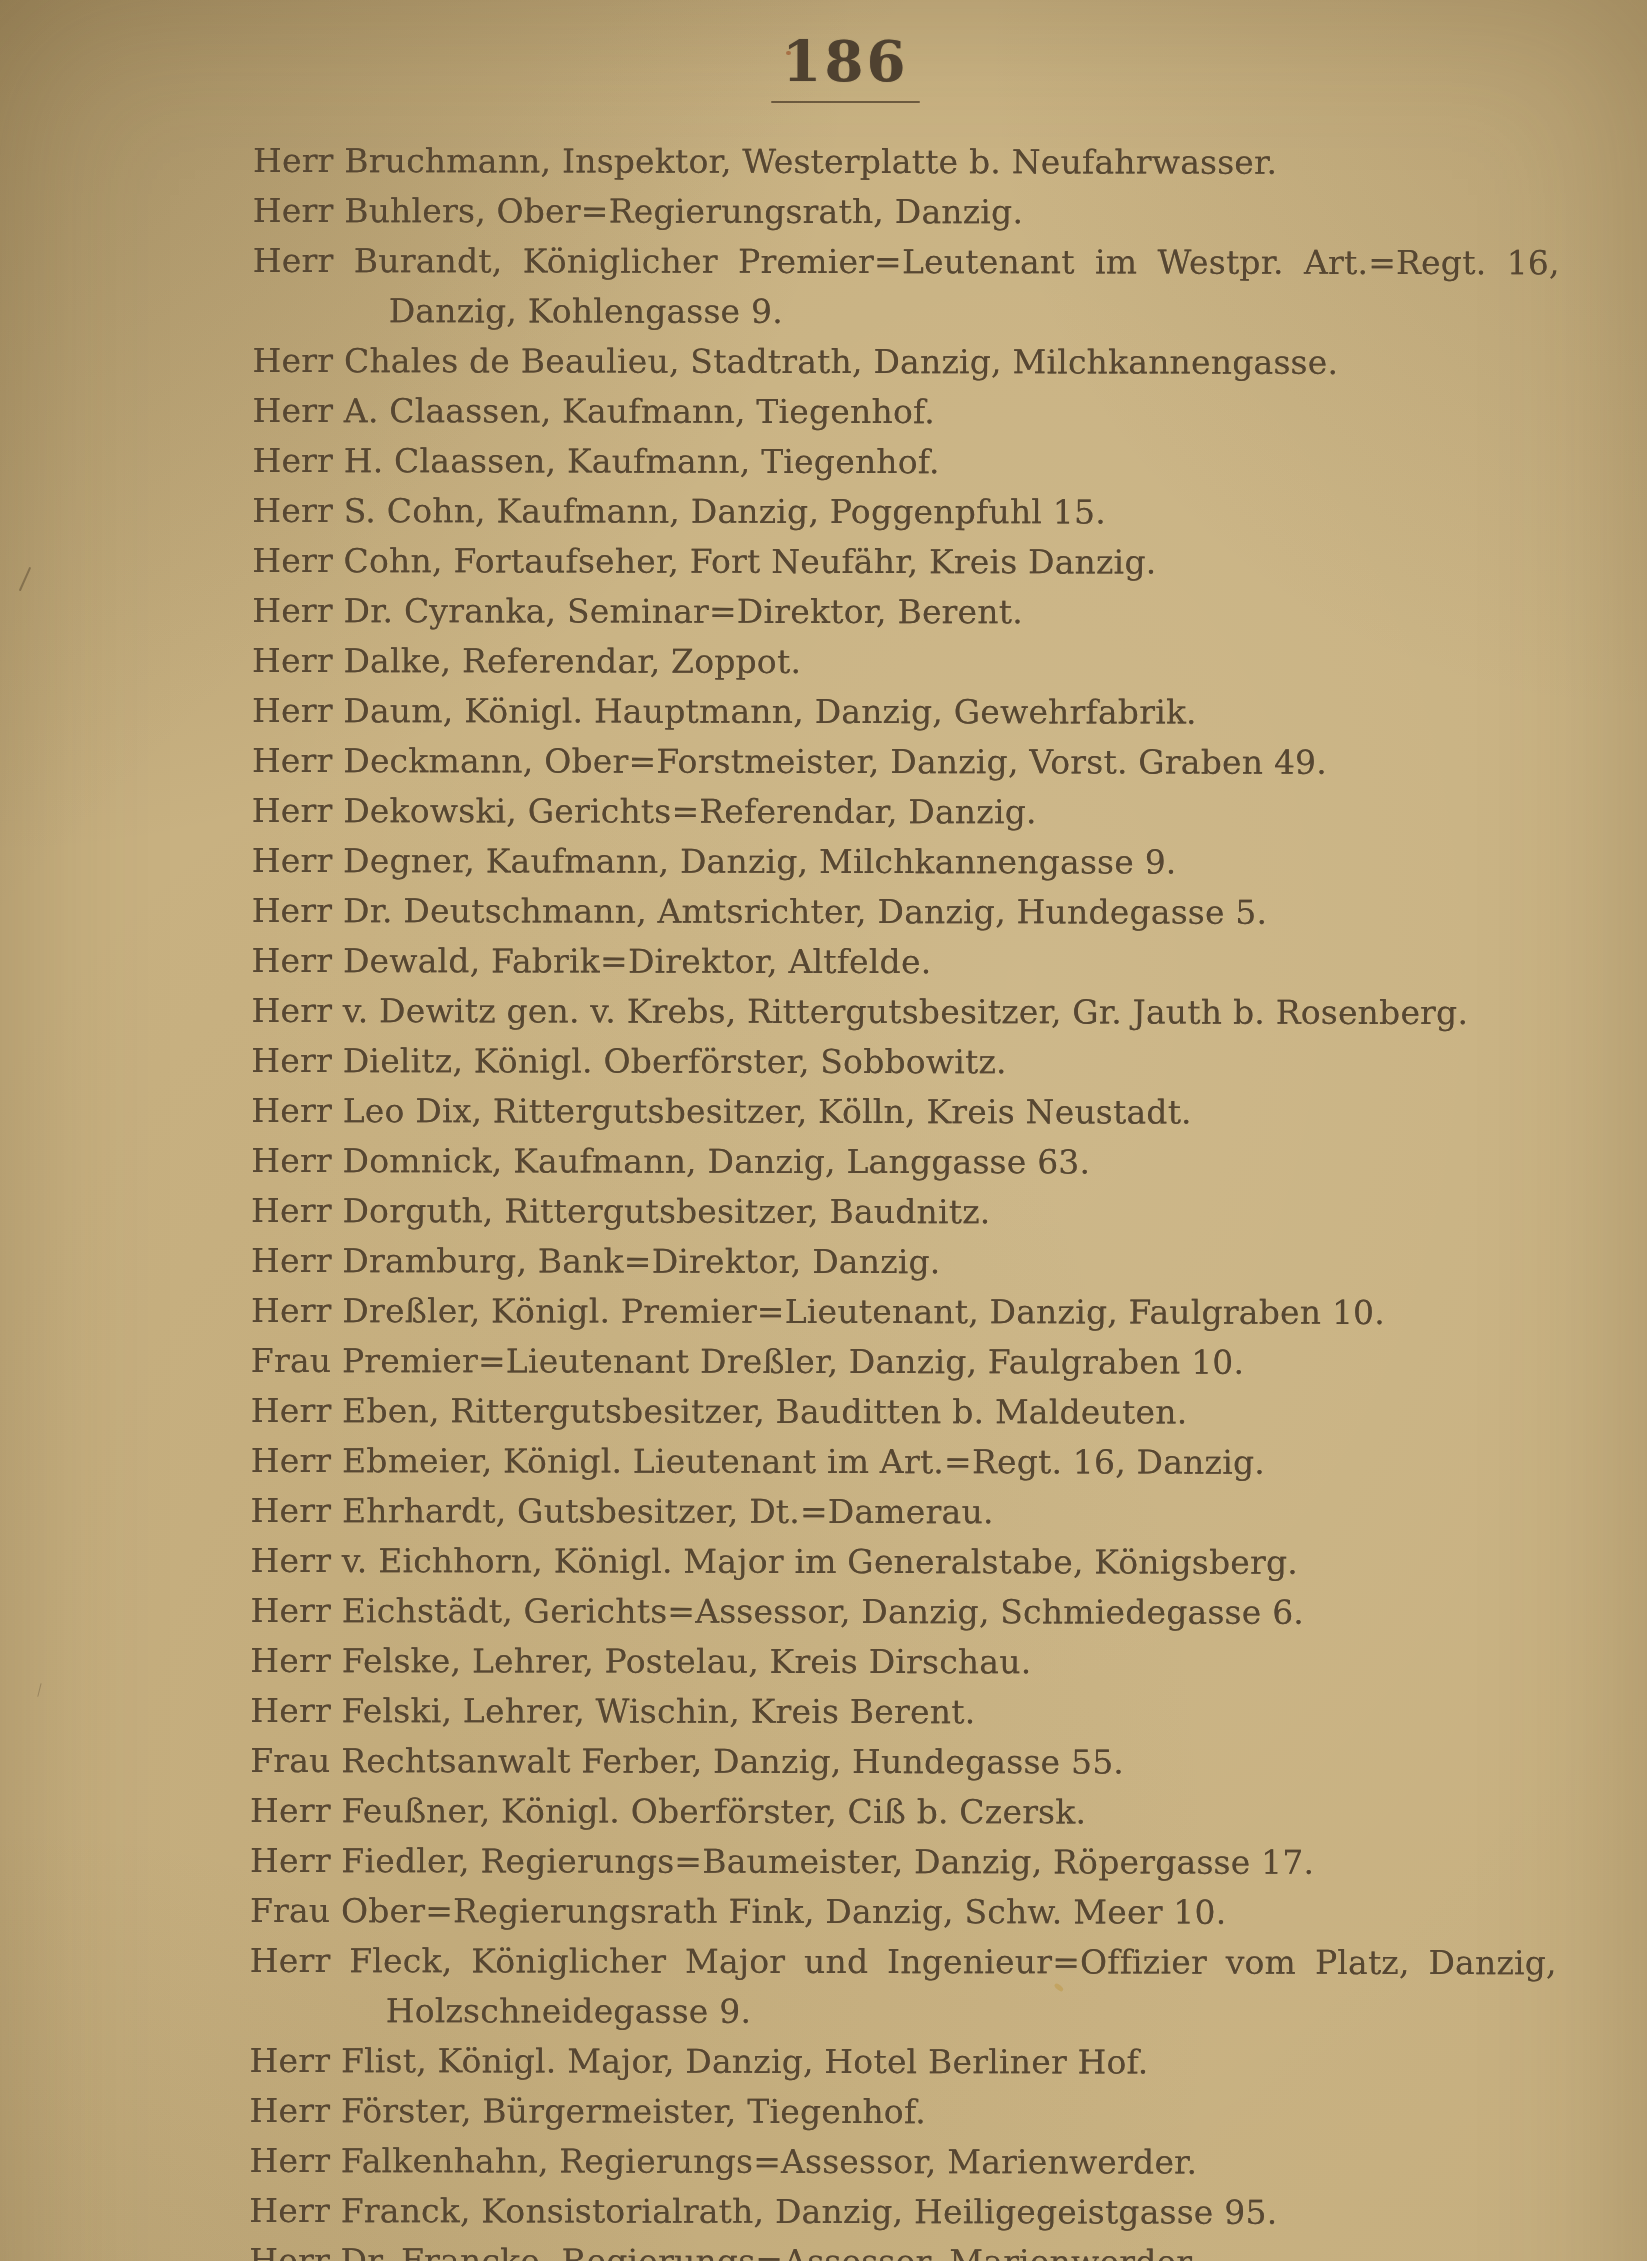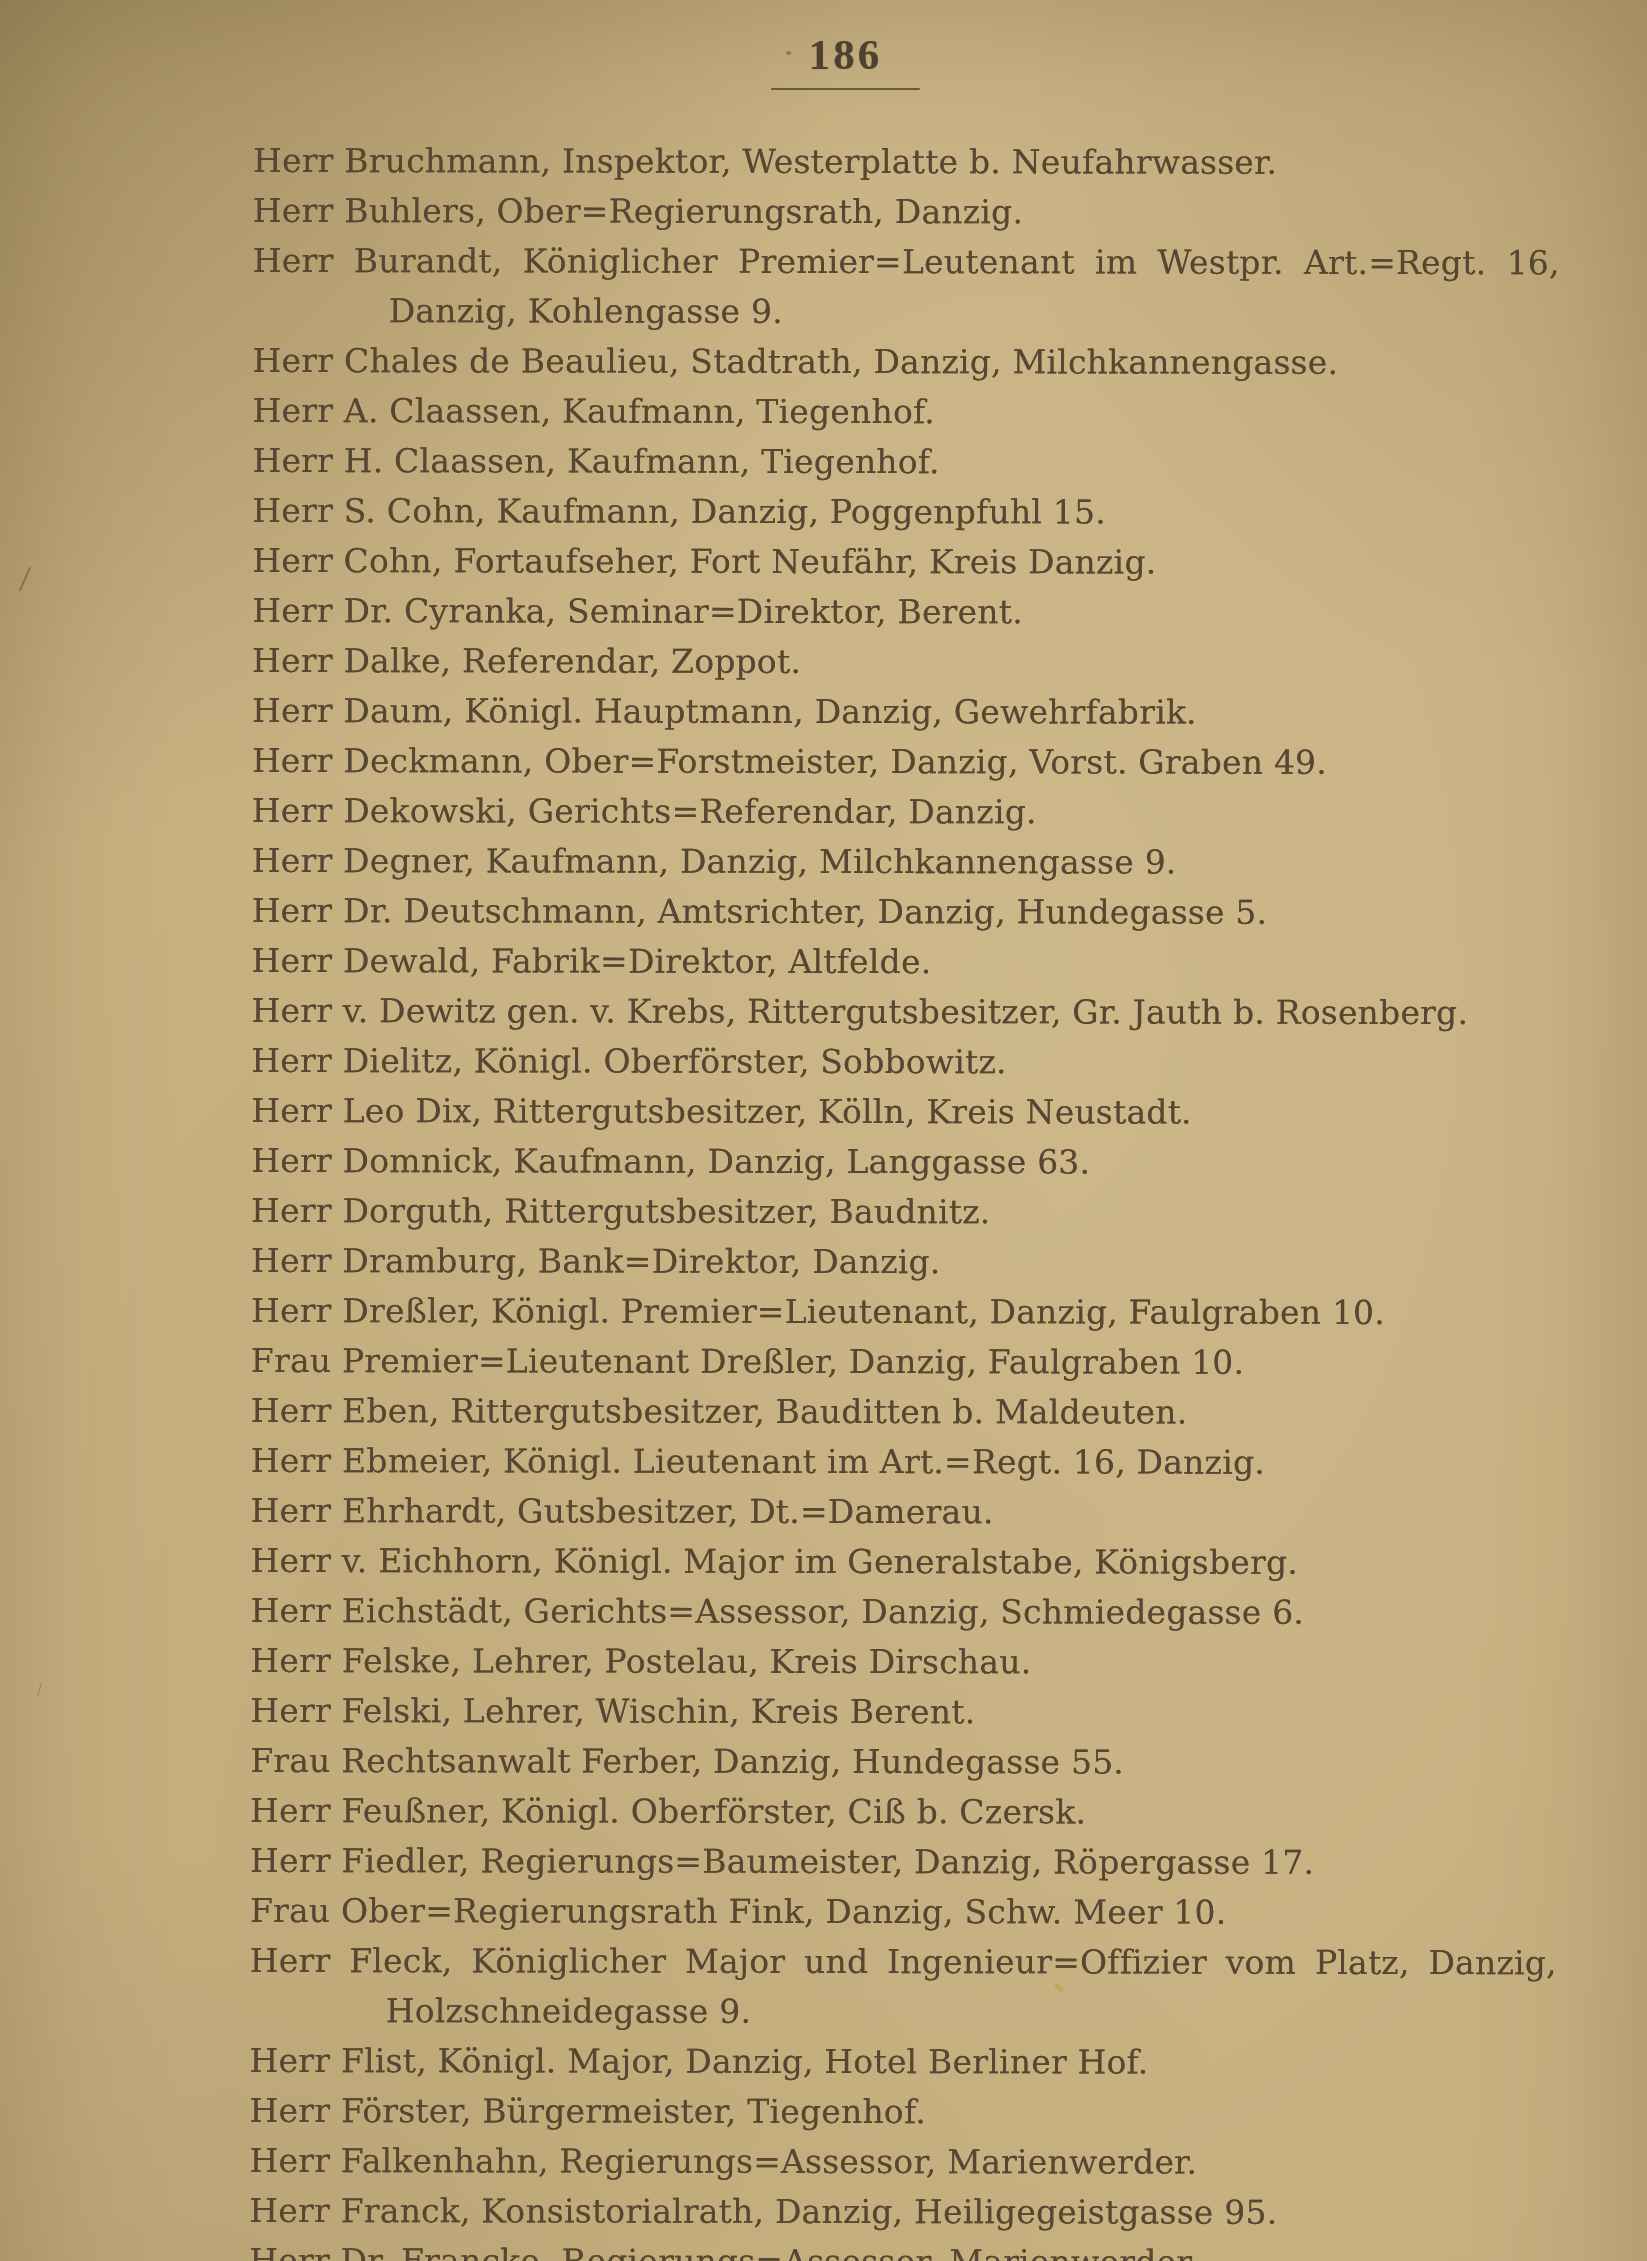--- a/index.html
+++ b/index.html
@@ -29,27 +29,26 @@
     color: #574732;
   }
   .page-header {
     position: absolute;
     top: 33px;
     left: 746px;
     width: 199px;
     text-align: center;
   }
   .page-number {
-    font-size: 43px;
+    font-size: 56px;
     font-weight: bold;
     letter-spacing: 3.2px;
     color: #4f4130;
     text-shadow: 0 0 0.9px rgba(79,65,48,0.55);
     line-height: 1;
-    font-family: Liberation Serif, serif;
   }
   .header-rule {
     margin: 11.8px auto 0 auto;
     width: 149px;
     height: 2.7px;
     background: rgba(78,62,42,0.75);
     border-radius: 1.4px;
   }
   .member-list {
     position: absolute;

